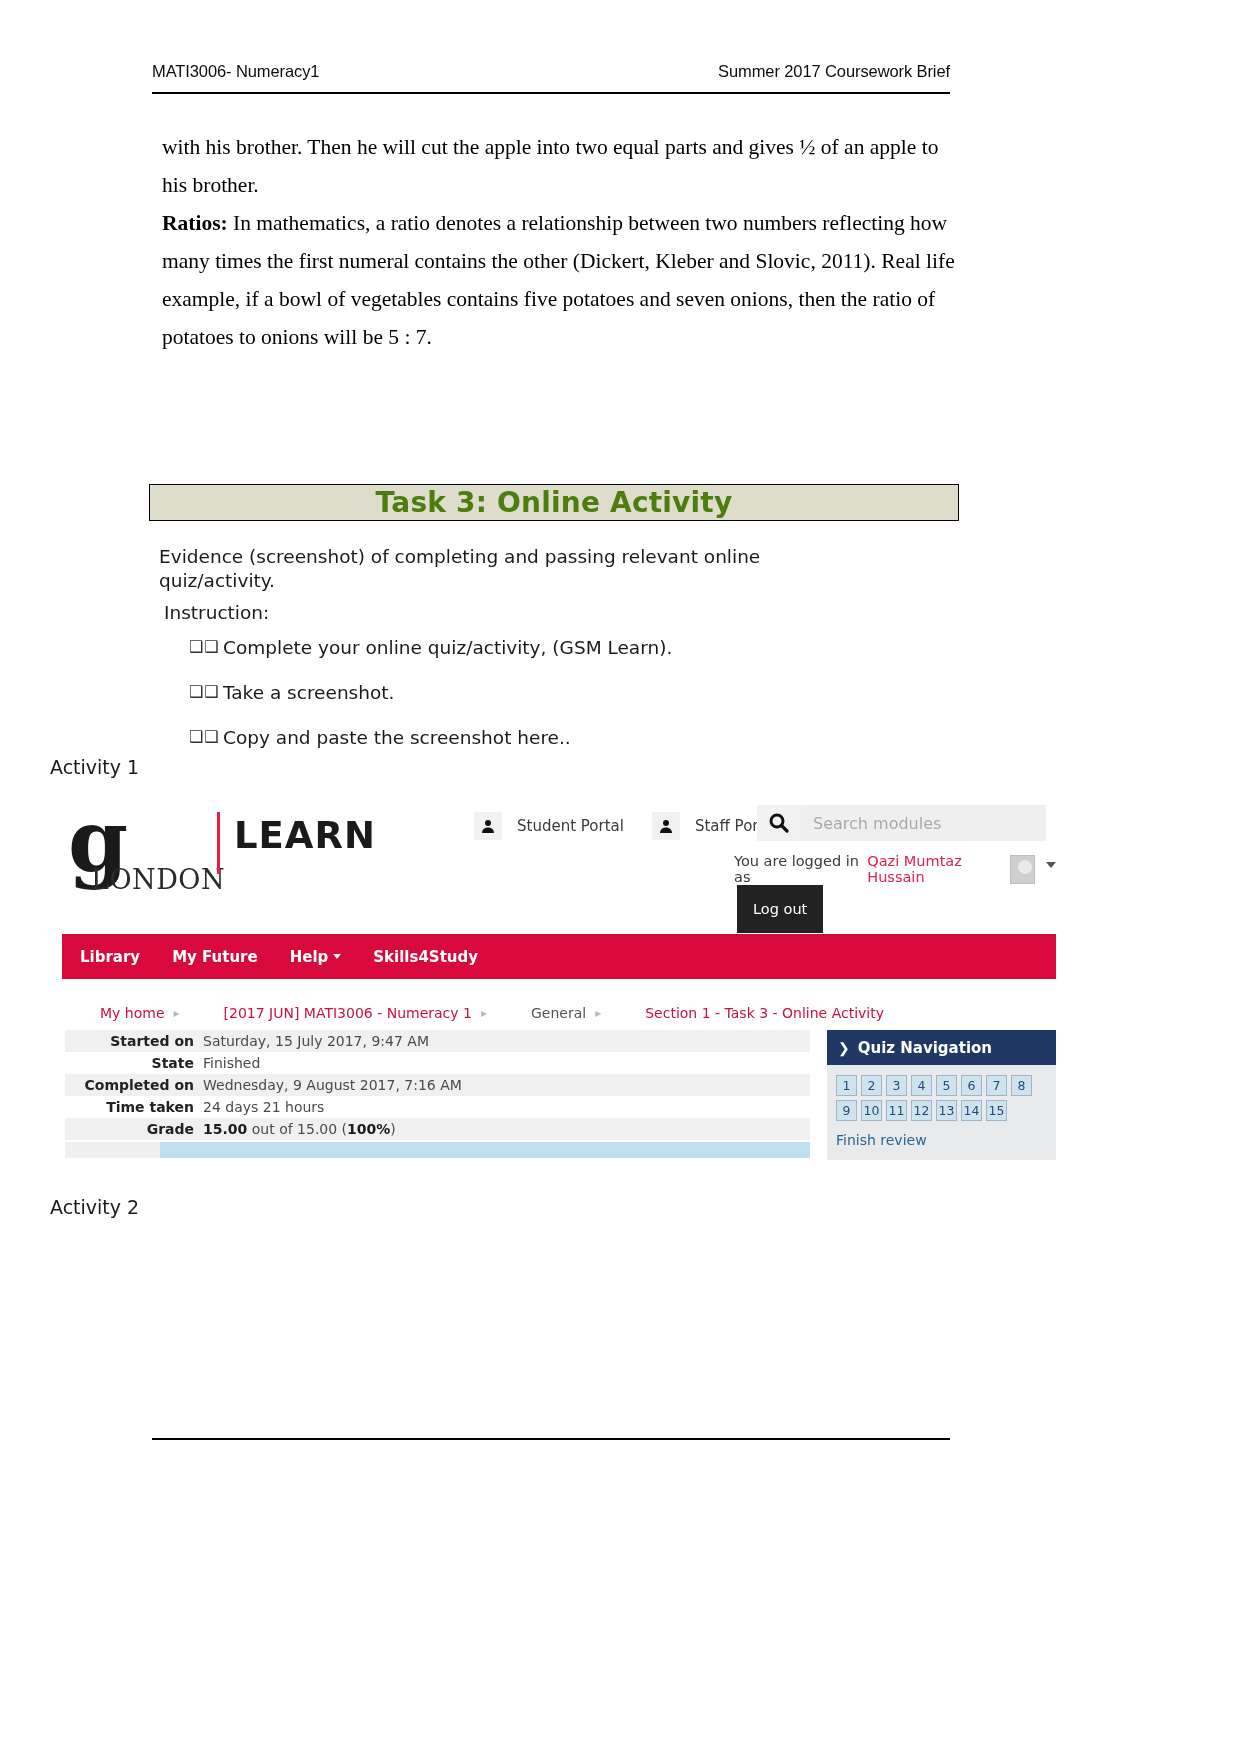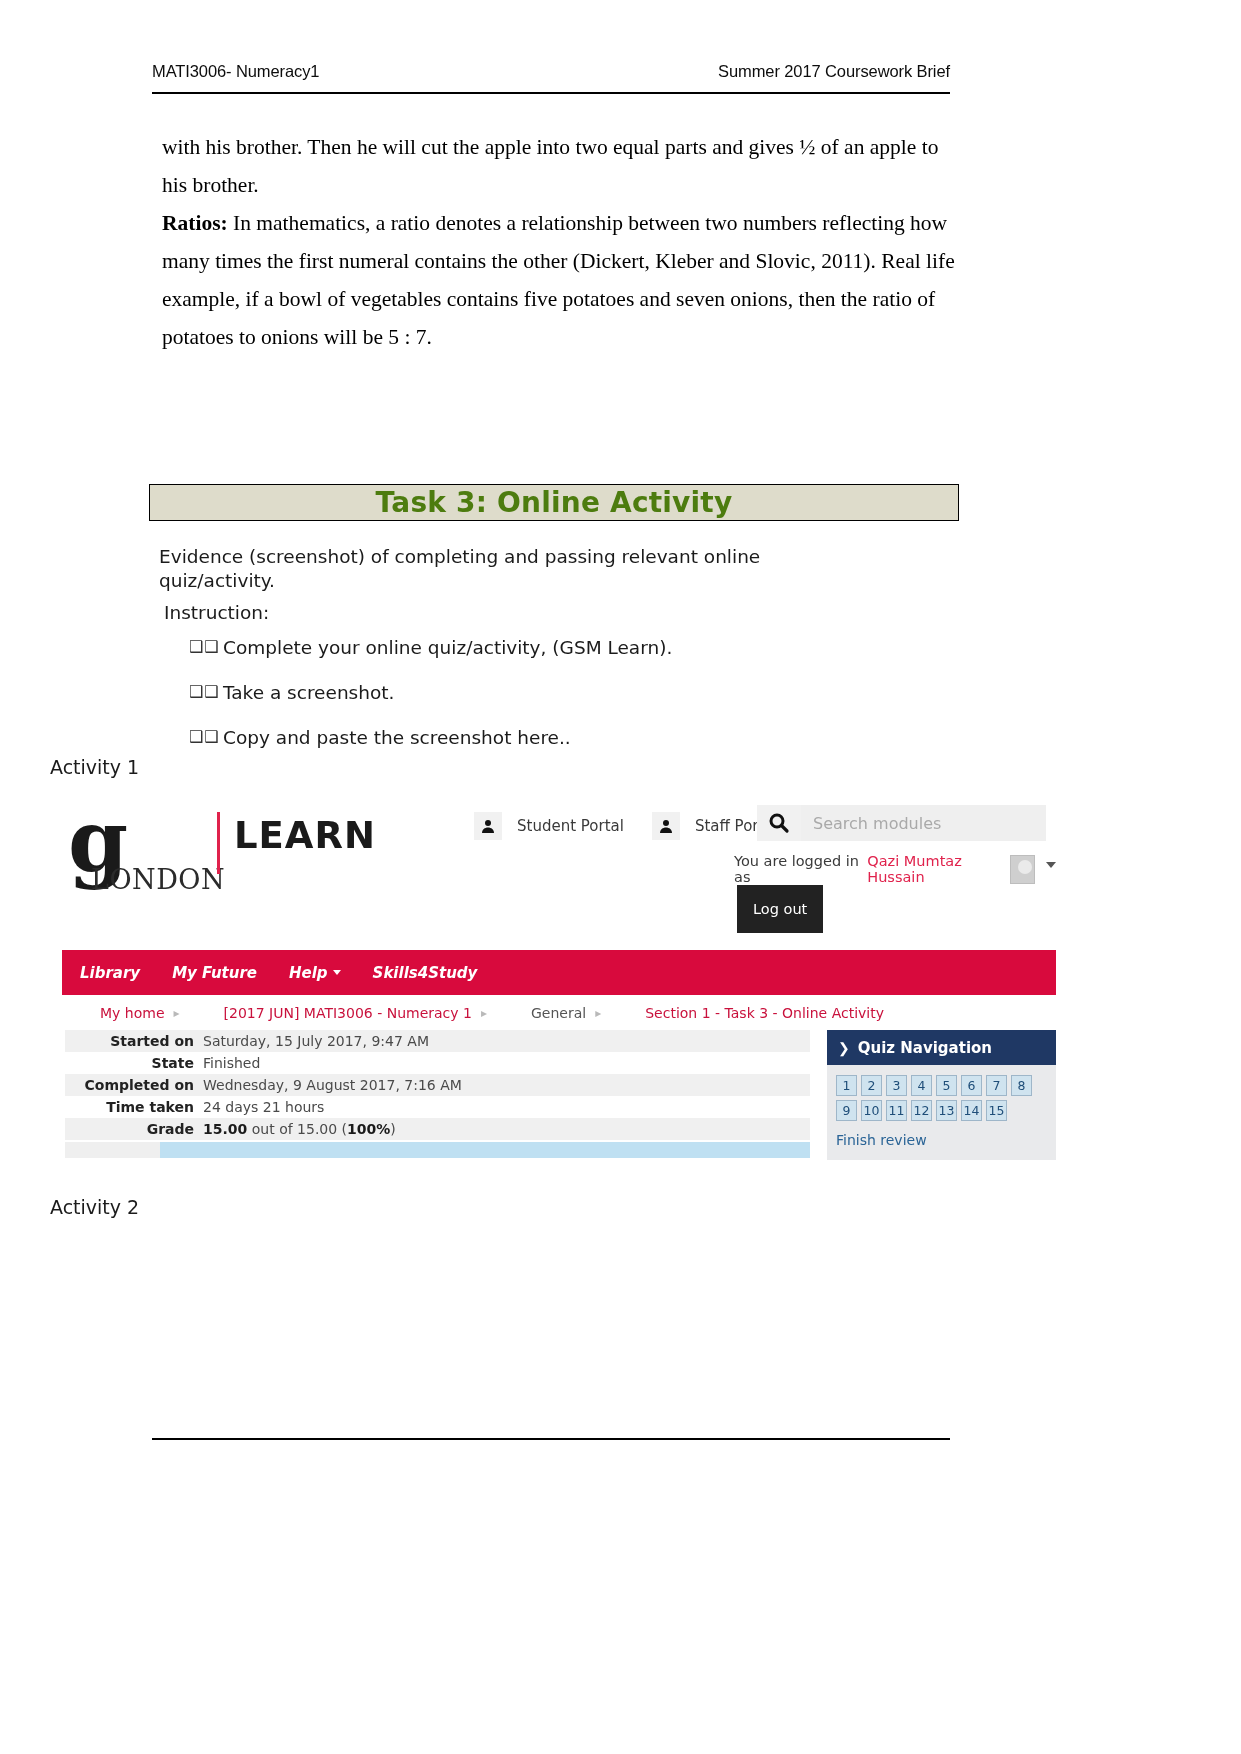--- a/index.html
+++ b/index.html
@@ -133,22 +133,22 @@
     width: 0; height: 0; border-left: 5px solid transparent; border-right: 5px solid transparent;
     border-top: 6px solid #555; margin-left: 4px; margin-top: -8px;
   }
   .logout {
     position: absolute; left: 675px; top: 95px; background: #222; color: #fff;
     font-size: 14.5px; padding: 16px 16px; font-family: "DejaVu Sans", sans-serif;
   }
 
   
   .navbar {
-    position: absolute; left: 0; top: 160px; width: 994px; height: 45px;
-    background: #d80a3d; display: flex; align-items: center; padding-left: 18px; gap: 32px; font-style: italic;
+    position: absolute; left: 0; top: 144px; width: 994px; height: 45px;
+    background: #d80a3d; display: flex; align-items: center; padding-left: 18px; gap: 32px;
   }
   .navbar .item {
     color: #fff; font-size: 15px; font-weight: bold;
     font-family: "DejaVu Sans", sans-serif; display: flex; align-items: center; gap: 5px;
   }
   .navbar .item .cd {
     width: 0; height: 0; border-left: 4px solid transparent; border-right: 4px solid transparent;
     border-top: 5px solid #fff;
   }
 

